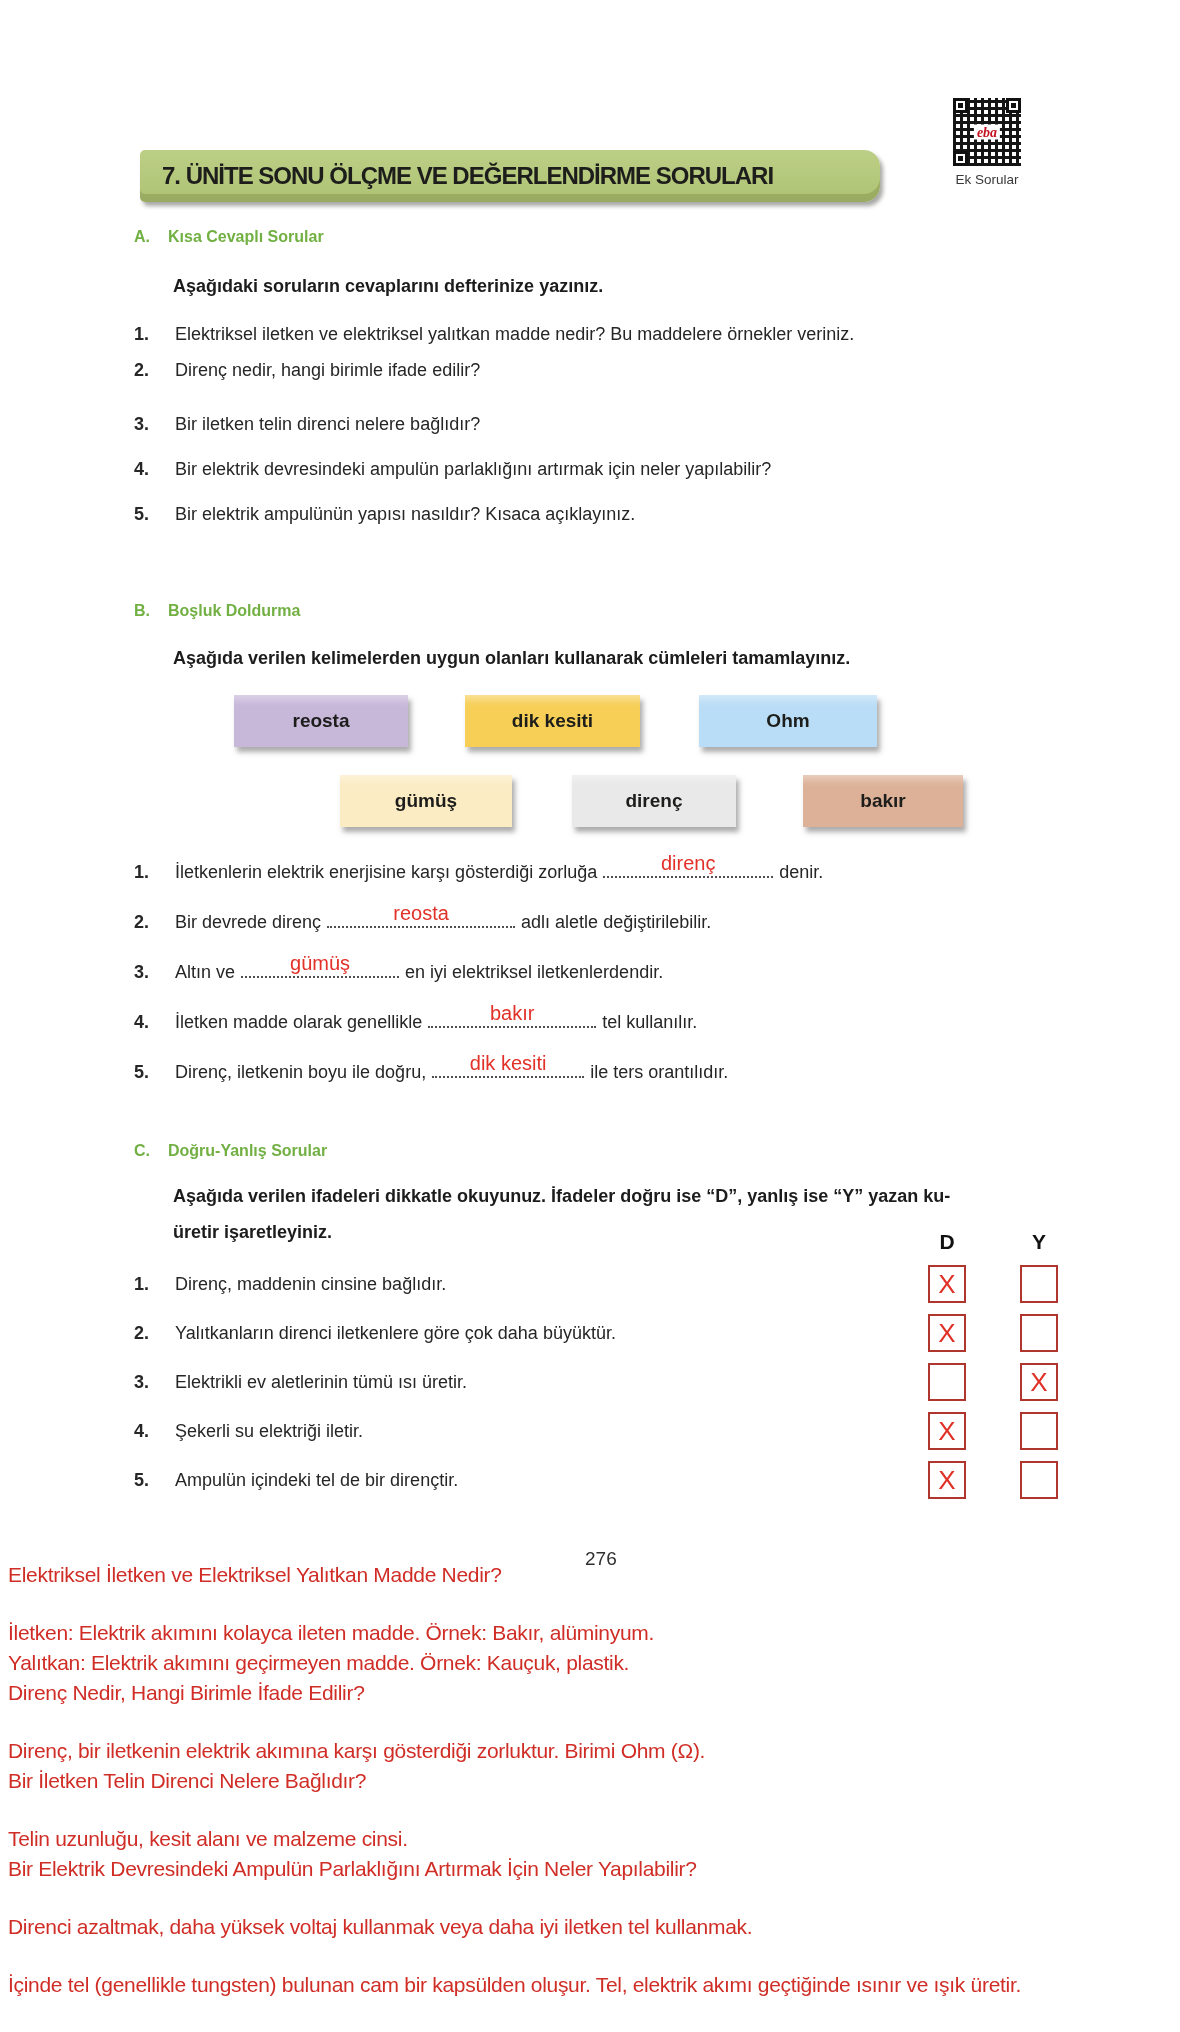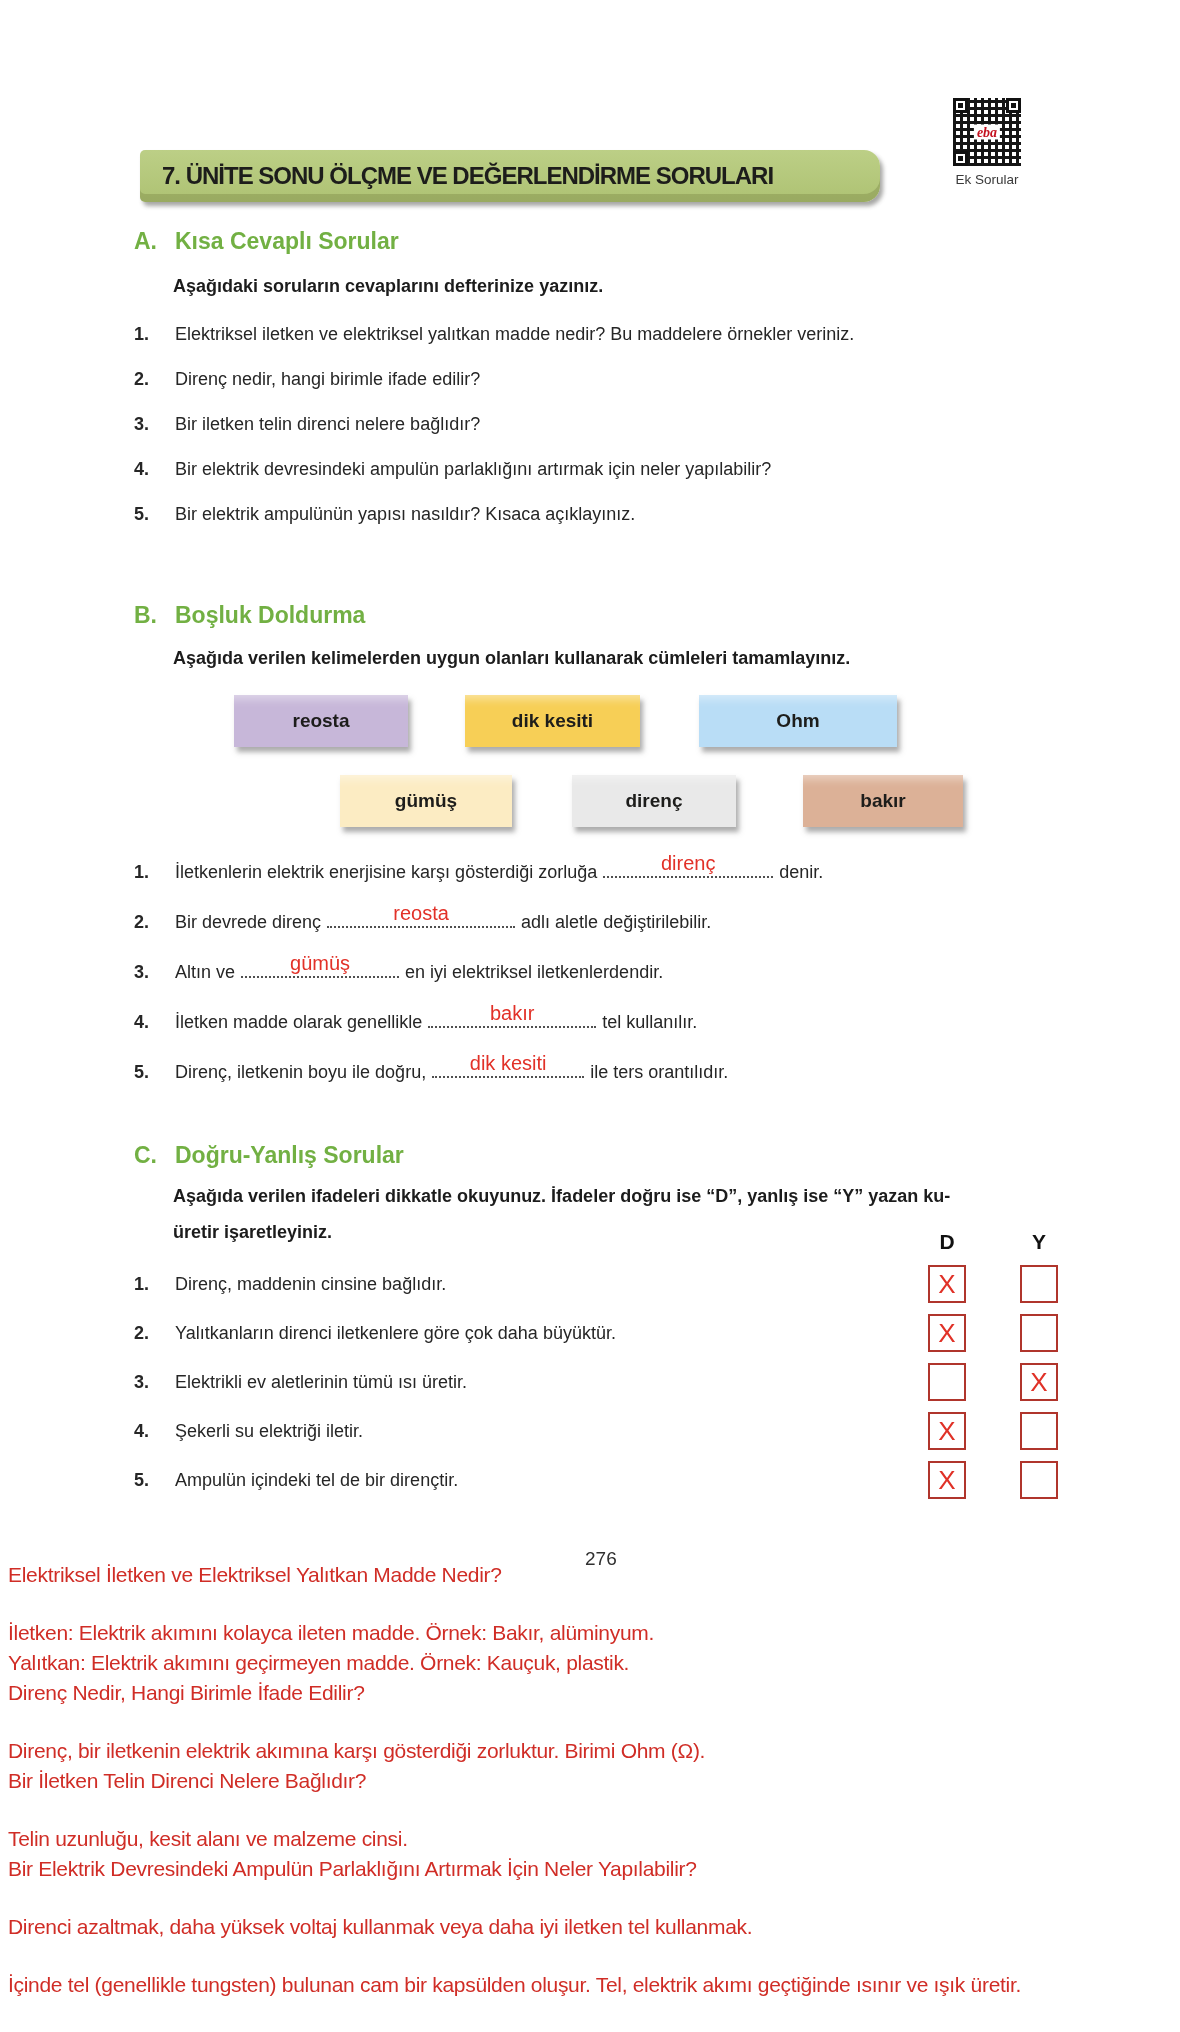--- a/index.html
+++ b/index.html
@@ -23,21 +23,21 @@
   
   .banner{position:absolute;left:140px;top:150px;width:740px;height:52px;
           background:linear-gradient(#bccf86,#aec273);
           border-radius:5px 16px 16px 5px;
           box-shadow:3px 4px 4px rgba(60,60,55,0.45), inset 0 -8px 0 rgba(90,100,45,0.25);
           display:flex;align-items:center;}
   .banner span{padding-left:22px;font-size:24px;font-weight:bold;letter-spacing:-1px;
                color:#1d1d1b;white-space:nowrap;}
 
   
-  .sec-head{position:absolute;left:134px;font-size:23px;font-weight:bold;color:#72b043;white-space:nowrap;}
+  .sec-head{position:absolute;left:134px;font-size:16px;font-weight:bold;color:#72b043;white-space:nowrap;}
   .sec-head .sec-title{margin-left:18px;}
   .instr{position:absolute;left:173px;font-size:18px;font-weight:bold;color:#1c1c1c;white-space:nowrap;}
 
   
   .qrow{position:absolute;left:134px;font-size:18px;color:#262626;white-space:nowrap;}
   .qnum{display:inline-block;width:41px;font-weight:bold;}
   .qtext{color:#262626;}
 
   
   .chip{position:absolute;height:52px;display:flex;align-items:center;justify-content:center;
@@ -88,21 +88,21 @@
   </div>
 
   <div class="sec-head" style="top:228px;">
     <span>A.</span><span class="sec-title">Kısa Cevaplı Sorular</span>
   </div>
   <div class="instr" style="top:276px;">Aşağıdaki soruların cevaplarını defterinize yazınız.</div>
 
   <div class="qrow" style="top:324px;">
     <span class="qnum">1.</span><span class="qtext">Elektriksel iletken ve elektriksel yalıtkan madde nedir? Bu maddelere örnekler veriniz.</span>
   </div>
-  <div class="qrow" style="top:369px;">
+  <div class="qrow" style="top:360px;">
     <span class="qnum">2.</span><span class="qtext">Direnç nedir, hangi birimle ifade edilir?</span>
   </div>
   <div class="qrow" style="top:414px;">
     <span class="qnum">3.</span><span class="qtext">Bir iletken telin direnci nelere bağlıdır?</span>
   </div>
   <div class="qrow" style="top:459px;">
     <span class="qnum">4.</span><span class="qtext">Bir elektrik devresindeki ampulün parlaklığını artırmak için neler yapılabilir?</span>
   </div>
   <div class="qrow" style="top:504px;">
     <span class="qnum">5.</span><span class="qtext">Bir elektrik ampulünün yapısı nasıldır? Kısaca açıklayınız.</span>
@@ -112,21 +112,21 @@
     <span>B.</span><span class="sec-title">Boşluk Doldurma</span>
   </div>
   <div class="instr" style="top:648px;">Aşağıda verilen kelimelerden uygun olanları kullanarak cümleleri tamamlayınız.</div>
 
   <div class="chip" style="left: 234px; top: 695px; width: 174px; background-color: rgb(199, 183, 217);">
     <span>reosta</span>
   </div>
   <div class="chip" style="left: 465px; top: 695px; width: 175px; background-color: rgb(247, 207, 86);">
     <span>dik kesiti</span>
   </div>
-  <div class="chip" style="left: 699px; top: 695px; width: 198px; background-color: rgb(185, 221, 246);">
+  <div class="chip" style="left: 699px; top: 695px; width: 178px; background-color: rgb(185, 221, 246);">
     <span>Ohm</span>
   </div>
   <div class="chip" style="left: 340px; top: 775px; width: 172px; background-color: rgb(252, 236, 195);">
     <span>gümüş</span>
   </div>
   <div class="chip" style="left: 572px; top: 775px; width: 164px; background-color: rgb(233, 233, 233);">
     <span>direnç</span>
   </div>
   <div class="chip" style="left: 803px; top: 775px; width: 160px; background-color: rgb(220, 177, 151);">
     <span>bakır</span>

